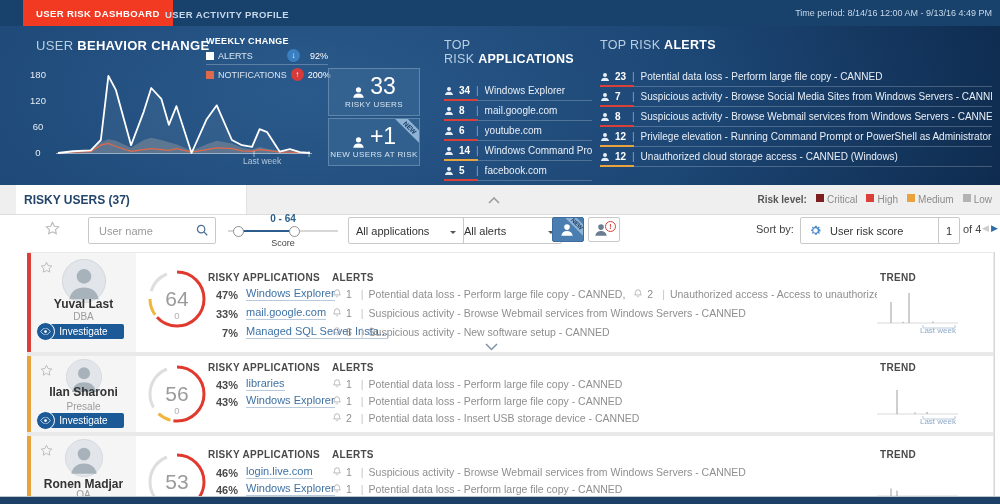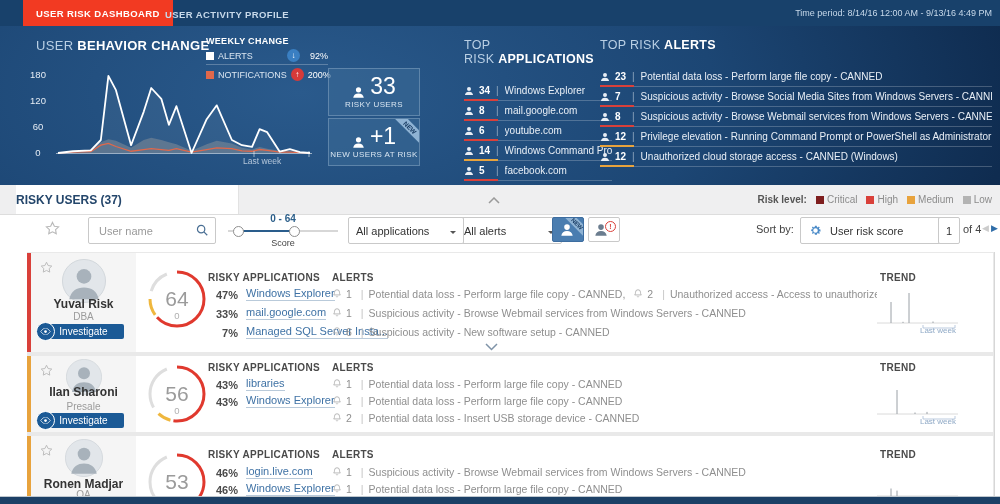--- a/index.html
+++ b/index.html
@@ -30,41 +30,41 @@
   .bc-xlabel{position:absolute;left:243px;top:130px;font-size:8.5px;color:#b4c6da}
   .kpi{position:absolute;left:328px;width:90px;height:46px;background:rgba(61,107,152,.55);
     border:1px solid rgba(148,178,205,.45);display:flex;flex-direction:column;align-items:center;
     justify-content:center;color:#fff;overflow:hidden;cursor:pointer}
   .kpi .val{display:flex;align-items:center;gap:5px;font-size:23px;line-height:23px}
   .kpi .picon{width:13px;height:13px;color:#fff}
   .kpi .lbl{font-size:8px;letter-spacing:.4px;color:#d8e5f1;margin-top:2px}
   .ribbon{position:absolute;top:4px;right:-11px;width:40px;transform:rotate(45deg);background:#8fb3d4;
     color:#14375e;font-size:6.5px;font-weight:700;text-align:center;line-height:9px}
   .toplist{position:absolute;top:12px}
-  #top-apps{left:464px;width:148px}
+  #top-apps{left:444px;width:148px}
   #top-alerts{left:600px;width:392px}
   .tl-title{font-size:12.5px;color:#b9cfe4;letter-spacing:.3px}
   .tl-title b{color:#fff}
   .tl-items{margin-top:15px}
   .tl-item{position:relative;display:flex;align-items:center;height:19px;
     border-bottom:1px solid rgba(255,255,255,.22);font-size:10px;cursor:pointer}
   .tl-ico{width:10px;height:10px;color:#e8eef5;flex:none}
   .tl-count{color:#fff;font-weight:700;margin-left:5px;min-width:17px}
   .tl-sep{color:#8ea6bd;margin-right:6px}
   .tl-label{color:#e9eff6;white-space:nowrap;overflow:hidden}
   .tl-under{position:absolute;left:0;bottom:-1px;width:34px;height:2px}
   
   .panel{position:absolute;left:0;top:185px;width:1000px;height:319px;background:#fff}
   .strip{position:absolute;left:0;top:0;width:100%;height:29px;background:#efeff0;border-bottom:1px solid #ddd}
   .rtab{position:absolute;left:16px;top:0;height:29px;width:222px;background:#fff;display:flex;align-items:center;
-    font-size:12px;font-weight:700;color:#24466b;border-right:1px solid #e2e2e2;cursor:pointer}
+    padding-left:8px;font-size:12px;font-weight:700;color:#24466b;border-right:1px solid #e2e2e2;cursor:pointer}
   .collapse{position:absolute;left:482px;top:6px;width:20px;height:14px;color:#9a9a9a;background:none;border:0;cursor:pointer}
   .rlegend{position:absolute;right:8px;top:0;height:29px;display:flex;align-items:center;gap:9px;font-size:10px;color:#8c8c8c}
   .rlegend .lab{font-weight:700;color:#555}
-  .rl-item{display:flex;align-items:center;gap:3px}
+  .rl-item{display:flex;gap:3px}
   .rl-sw{width:8px;height:8px}
   .fstar{position:absolute;left:44px;top:36px;width:16px;height:16px;color:#b9b9b9;background:none;border:0;padding:0;cursor:pointer}
   .search{position:absolute;left:88px;top:32px;width:126px;height:25px;border:1px solid #c9c9c9;border-radius:2px;background:#fff}
   .search input{position:absolute;left:8px;top:2px;width:92px;height:19px;border:0;outline:0;font-size:11px;color:#444;font-family:inherit}
   .search input::placeholder{color:#9a9a9a}
   .mag{position:absolute;right:6px;top:5px;width:14px;height:14px;color:#4a6f94}
   .slider{position:absolute;left:228px;top:28px;width:110px}
   .sl-range{text-align:center;font-size:10px;font-weight:700;color:#2c5f8a}
   .sl-track{position:relative;height:12px;margin-top:1px}
   .sl-line{position:absolute;left:0;right:0;top:5px;height:2px;background:#d7d7d7}
@@ -394,21 +394,21 @@
     <div class="rowsarea"></div>
     <div id="rows">
         <section class="urow" style="top: 68px; height: 99px;">
           <i class="riskbar" style="background: rgb(217, 64, 58);"></i>
           <div class="ucard">
             <div class="uavatar" style="top: 6px;"><svg viewBox="0 0 48 48" width="44" height="44">
                 <circle cx="24" cy="24" r="23.5" fill="#e2e6ea" stroke="#d0d5da"></circle>
                 <circle cx="24" cy="19" r="8" fill="#a8b2bb"></circle>
                 <path d="M8 44c1.5-9 8-13 16-13s14.5 4 16 13z" fill="#a8b2bb"></path>
               </svg></div>
-            <div class="uname" style="top: 44px;">Yuval Risk</div>
+            <div class="uname" style="top: 44px;">Yuval Last</div>
             <div class="urole" style="top: 58px;">DBA</div>
             <button class="ubtn" style="top: 71px;">
               <span class="eye">
                 <svg viewBox="0 0 16 10" width="11" height="7">
                   <path d="M1 5c2.5-3.3 5-5 7-5s4.5 1.7 7 5c-2.5 3.3-5 5-7 5S3.5 8.3 1 5z" fill="none" stroke="#fff"></path>
                   <circle cx="8" cy="5" r="2" fill="#fff"></circle>
                 </svg>
               </span>
               <span>Investigate</span>
             </button>

